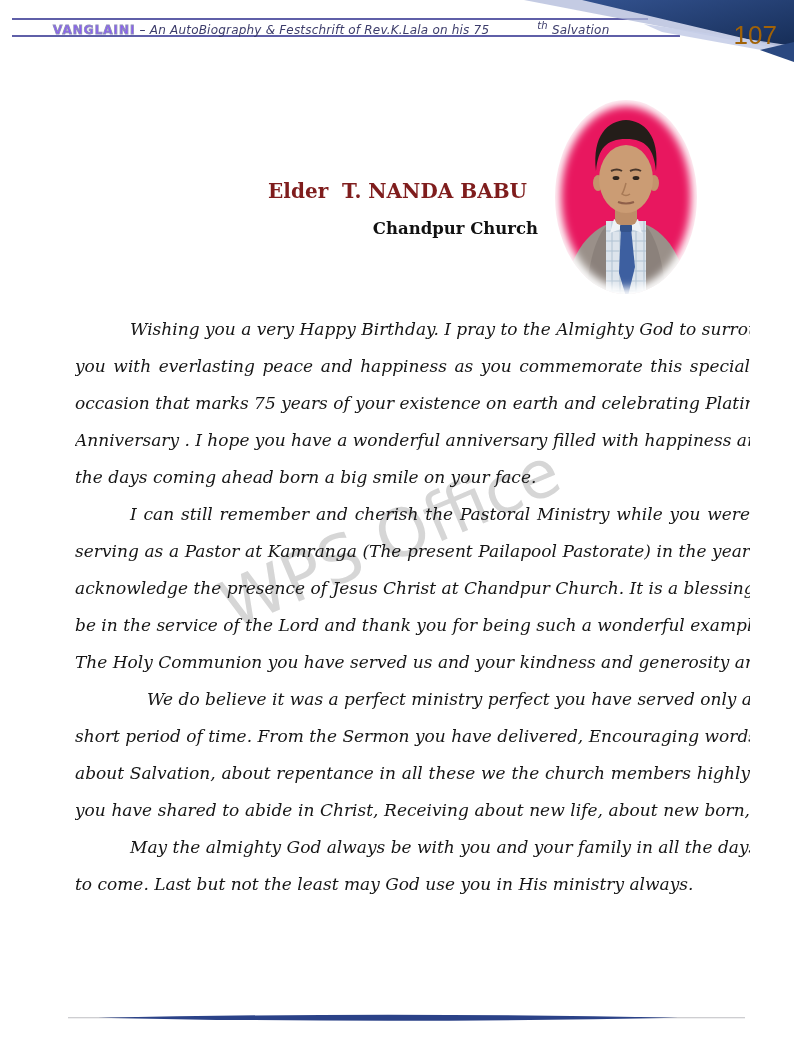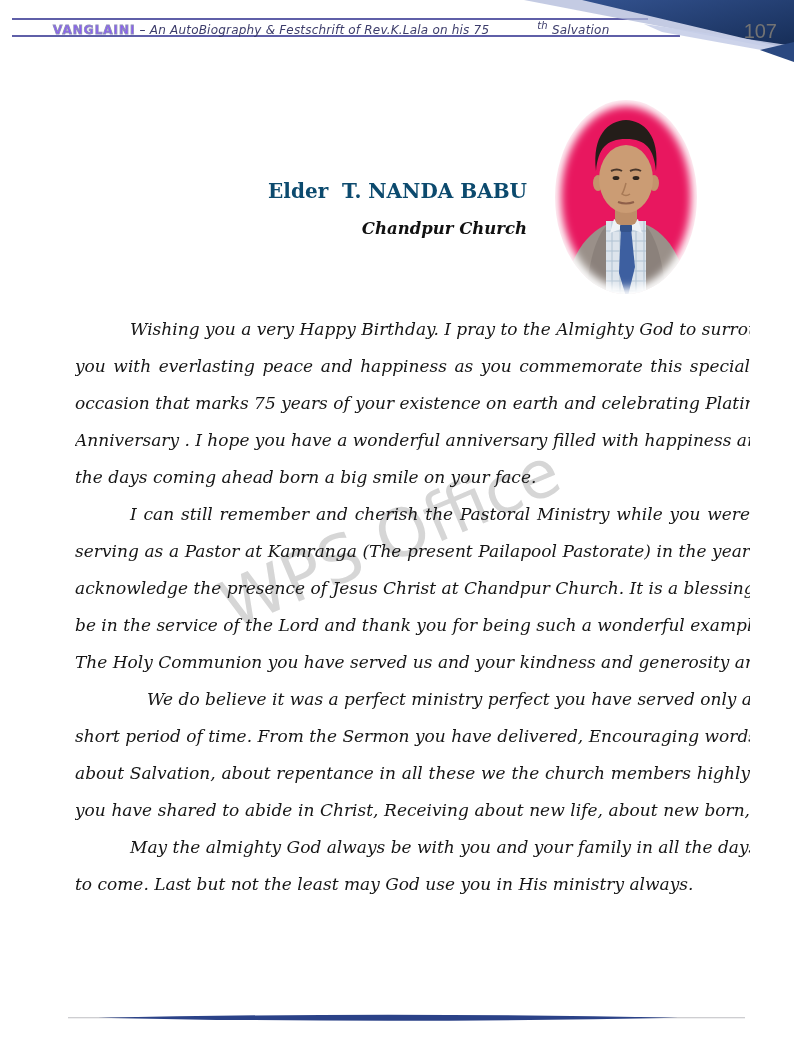--- a/index.html
+++ b/index.html
@@ -45,43 +45,42 @@
 
   .corner-svg {
     position: absolute;
     top: 0; right: 0;
     width: 300px; height: 62px;
     z-index: 3;
   }
   .page-number {
     position: absolute;
     top: 20px; right: 17px;
-    color: #737373;
+    color: #a16207;
     font-family: "Liberation Sans", sans-serif;
-    font-size: 20px;
+    font-size: 26px;
     z-index: 4;
   }
 
   
   .elder-name {
     position: absolute;
     top: 179px; right: 267px;
     font-family: "DejaVu Serif", serif;
     font-weight: bold;
     font-size: 20px;
-    color: #0c4a6e;
+    color: #7f1d1d;
     white-space: pre;
     z-index: 2;
   }
   .profile-sub {
     position: absolute;
-    right: 267px;
+    right: 256px;
     font-family: "DejaVu Serif", serif;
     font-weight: bold;
-    font-style: italic;
     font-size: 16.5px;
     color: #111;
     white-space: pre;
     z-index: 2;
   }
   .church { top: 219px; }
   .presbytery { top: 240px; }
 
   .photo {
     position: absolute;

